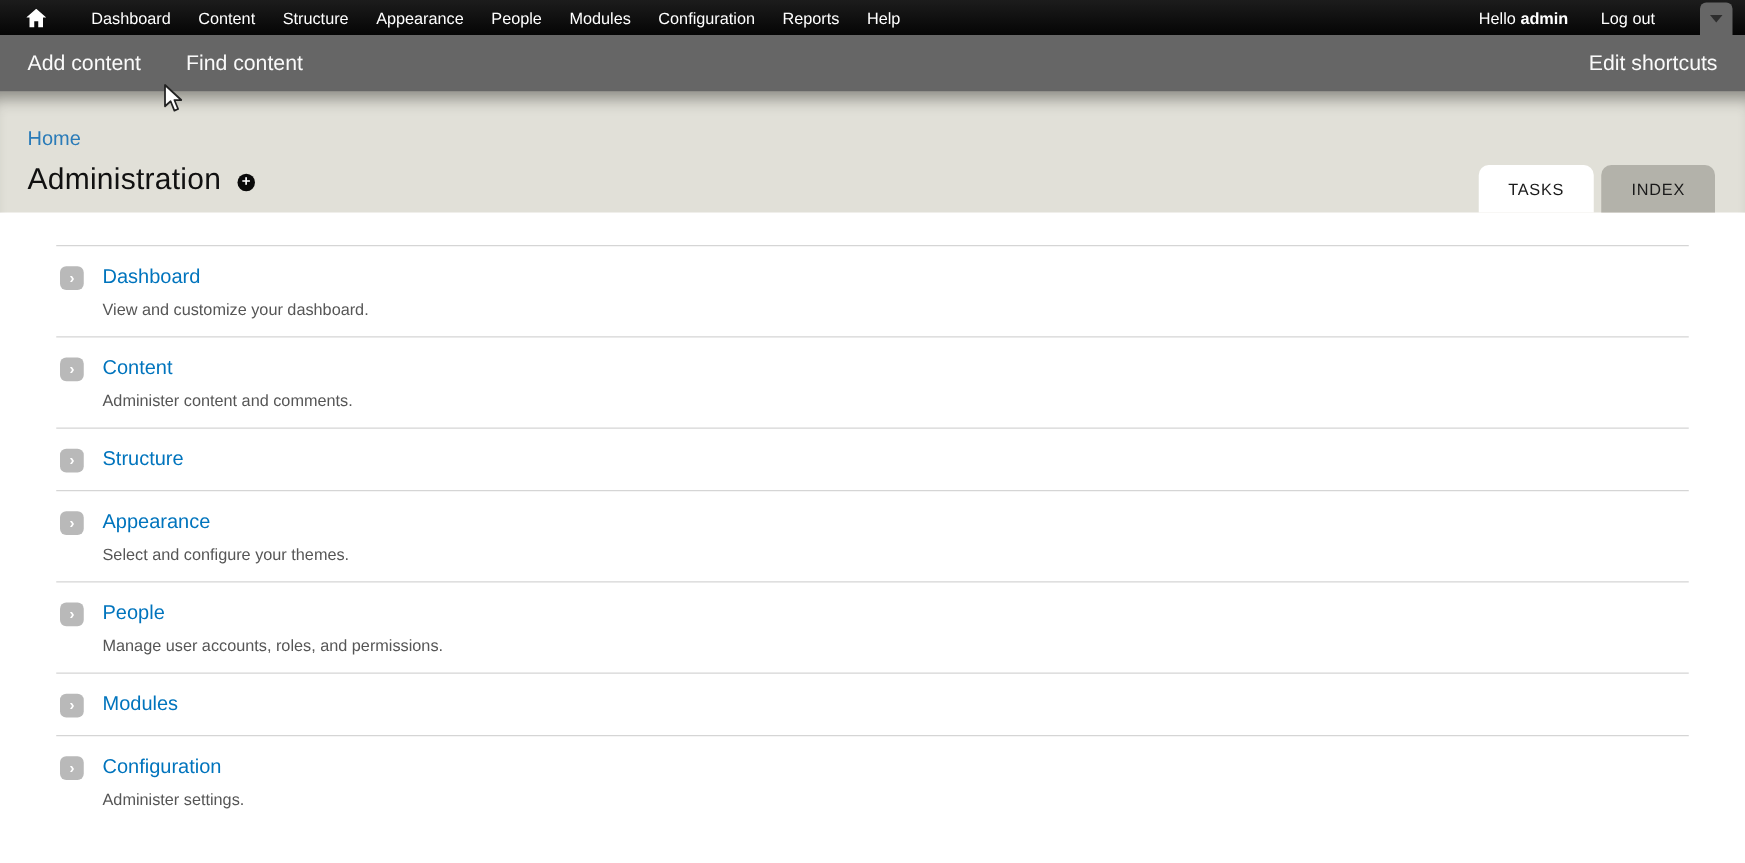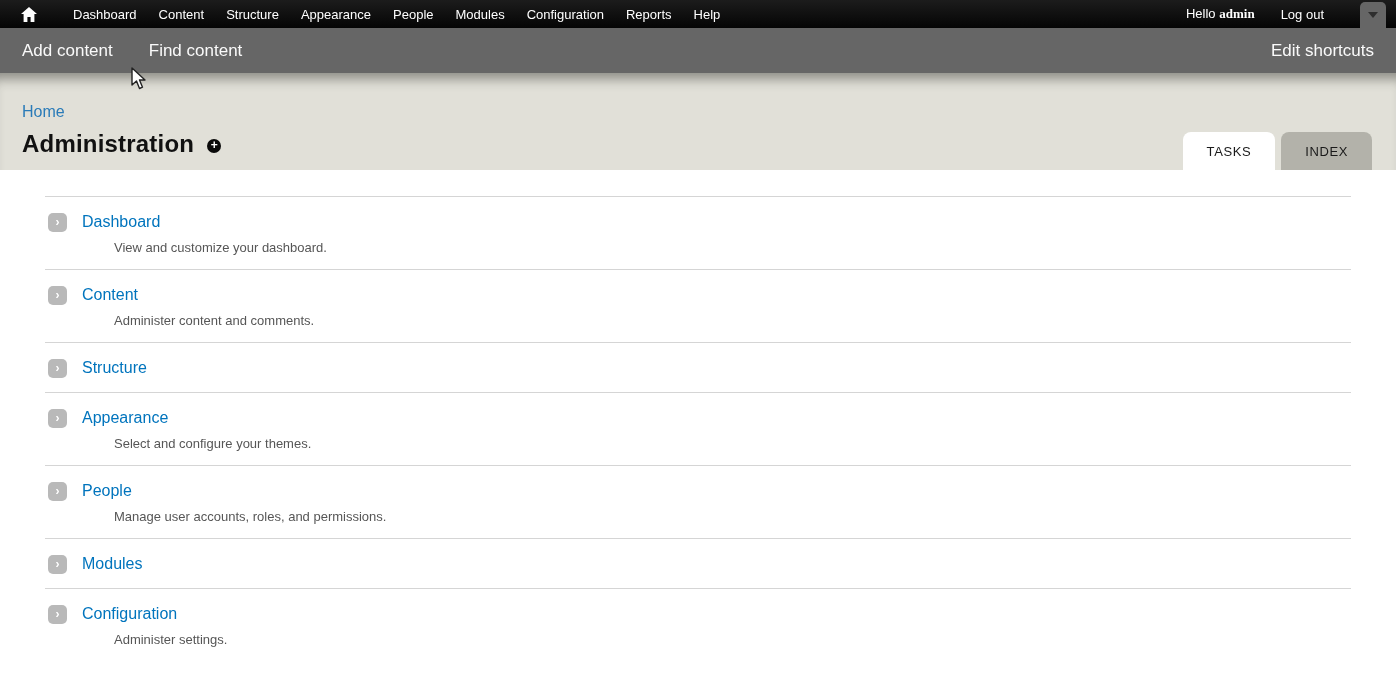--- a/index.html
+++ b/index.html
@@ -35,21 +35,21 @@
     border-radius: 10px;
     cursor: pointer;
   }
   .toolbar-right {
     margin-left: auto;
     display: flex;
     align-items: center;
     margin-right: 52px;
   }
   .greeting { color: #ffffff; font-size: 13px; }
-  .greeting b { font-weight: bold; font-family: Liberation Serif, serif; }
+  .greeting b { font-weight: bold; }
   .logout-link {
     color: #ffffff; font-size: 13px;
     margin-left: 26px;
     cursor: pointer;
   }
   .toolbar-toggle {
     position: absolute;
     right: 10px; top: 2px;
     width: 26px; height: 26px;
     background: #666666;
@@ -94,21 +94,21 @@
   }
   .breadcrumb a {
     color: #2a7bb8;
     font-size: 16px;
     text-decoration: none;
     cursor: pointer;
   }
   .title-row { display: flex; align-items: center; margin-top: 9px; }
   .page-title {
     font-size: 24px;
-    font-weight: bold;
+    font-weight: normal;
     color: #111111;
     letter-spacing: 0.2px;
   }
   .help-icon {
     width: 14px; height: 14px;
     background: #0a0a0a;
     border-radius: 50%;
     color: #ffffff;
     font-size: 12px;
     font-weight: bold;
@@ -165,21 +165,20 @@
     line-height: 19px;
     text-decoration: none;
     cursor: pointer;
     display: inline-block;
   }
   .item-desc {
     color: #565656;
     font-size: 13px;
     line-height: 15px;
     margin-top: 9px;
-    margin-left: 32px;
   }
 
   
   .mouse-cursor {
     position: absolute;
     left: 131px; top: 67px;
     z-index: 50;
     pointer-events: none;
   }
 </style>

